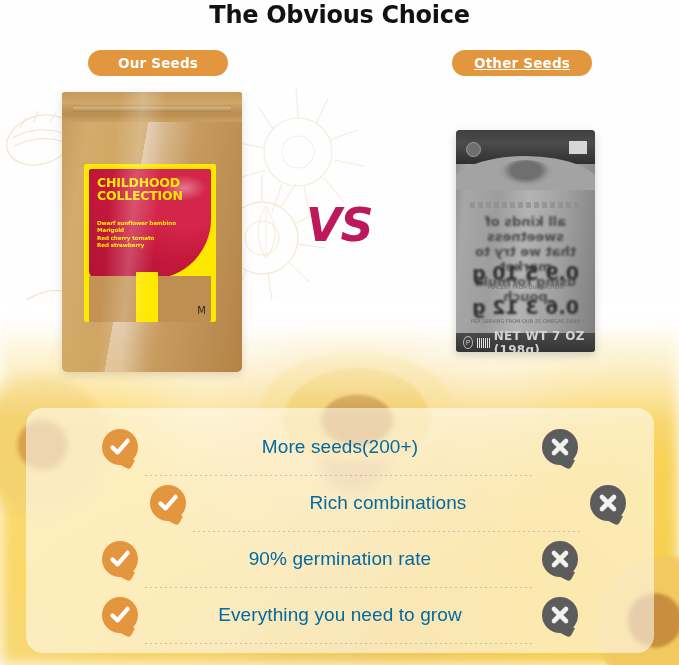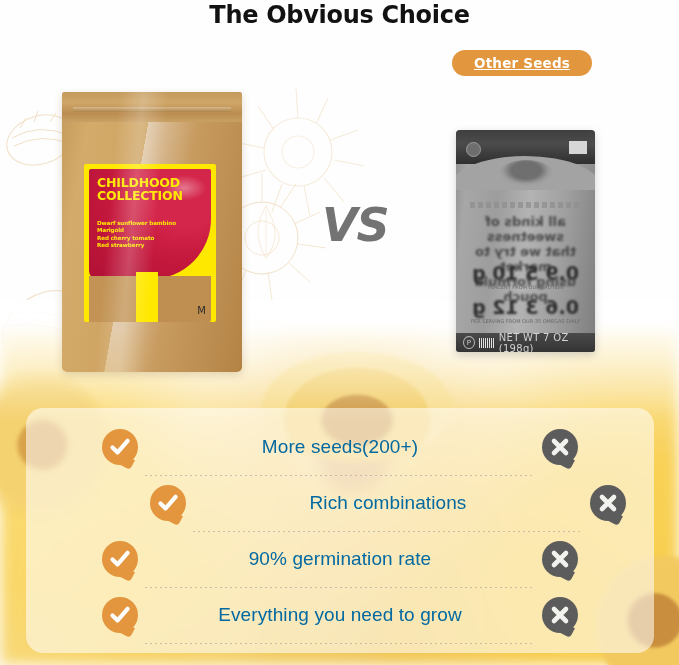--- a/index.html
+++ b/index.html
@@ -56,22 +56,22 @@
     position:absolute;height:26px;border-radius:13px;background:#e2963e;
     color:#ffffff;font-size:13.5px;font-weight:bold;
     display:flex;align-items:center;justify-content:center;
     font-family:"DejaVu Sans", sans-serif;letter-spacing:.2px;
   }
   .pill-ours{left:88px;top:50px;width:140px;}
   .pill-other{left:452px;top:50px;width:140px;text-decoration:underline;}
 
   
   .vs{
-    position:absolute;left:322px;top:198px;
-    font-size:46px;font-weight:bold;font-style:italic;color:#737373;
+    position:absolute;left:306px;top:198px;
+    font-size:46px;font-weight:bold;font-style:italic;color:#be185d;
     font-family:"DejaVu Sans", sans-serif;letter-spacing:-1px;
   }
 
   
   .packet{
     position:absolute;left:62px;top:92px;width:180px;height:280px;
     background:linear-gradient(100deg,#c59a5c 0%,#d4ab6a 14%,#cfa463 40%,#c1905180 40%,#c79a5e 62%,#bb8c4f 86%,#b28343 100%);
     border-radius:3px 3px 5px 5px;
     box-shadow:0 3px 9px rgba(120,85,35,.20);
   }
@@ -174,21 +174,21 @@
   .pouch-sub.b1{top:154px;}
   .pouch-sub.b2{top:188px;}
   .pouch-foot{
     position:absolute;left:0;bottom:0;width:100%;height:19px;
     background:linear-gradient(180deg,#4a4a4a,#343434);
     display:flex;align-items:center;gap:4px;padding-left:7px;box-sizing:border-box;
   }
   .pouch-foot-p{width:11px;height:11px;border-radius:50%;border:1px solid #b9b9b9;color:#cfcfcf;
     font-size:7px;display:flex;align-items:center;justify-content:center;font-family:"DejaVu Sans",sans-serif;}
   .pouch-foot-bars{width:18px;height:10px;background:repeating-linear-gradient(90deg,#e2e2e2 0 1px,#3a3a3a 1px 2px);}
-  .pouch-foot-txt{color:#d2d2d2;font-size:10px;letter-spacing:.3px;font-family:"DejaVu Sans",sans-serif;filter:blur(.35px);}
+  .pouch-foot-txt{color:#d2d2d2;font-size:12px;letter-spacing:.3px;font-family:"DejaVu Sans",sans-serif;filter:blur(.35px);font-weight:bold;}
 
   
   .panel{
     position:absolute;left:26px;top:408px;width:628px;height:245px;
     background:rgba(255,255,255,.56);
     border-radius:17px;
     backdrop-filter:blur(2px);
   }
   .row{position:absolute;left:0;width:628px;height:54px;}
   .row-0{top:12px;} .row-1{top:68px;margin-left:48px;} .row-2{top:124px;padding-left:30px;} .row-3{top:180px;}
@@ -267,20 +267,21 @@
   </svg>
 
   <div class="bg-photo"></div>
   <div class="sun sun-a"></div>
   <div class="sun sun-b"></div>
   <div class="sun sun-c"></div>
   <div class="bg-photo-top"></div>
 
   <div class="title">The Obvious Choice</div>
 
+  <div class="pill pill-ours">Our Seeds</div>
   <div class="pill pill-other">Other Seeds</div>
 
   <div class="packet">
     <div class="packet-top"></div>
     <div class="label">
       <div class="label-red"></div>
       <div class="label-brown-l"></div>
       <div class="label-brown-r"></div>
       <div class="label-ymid"></div>
       <div class="label-title">

